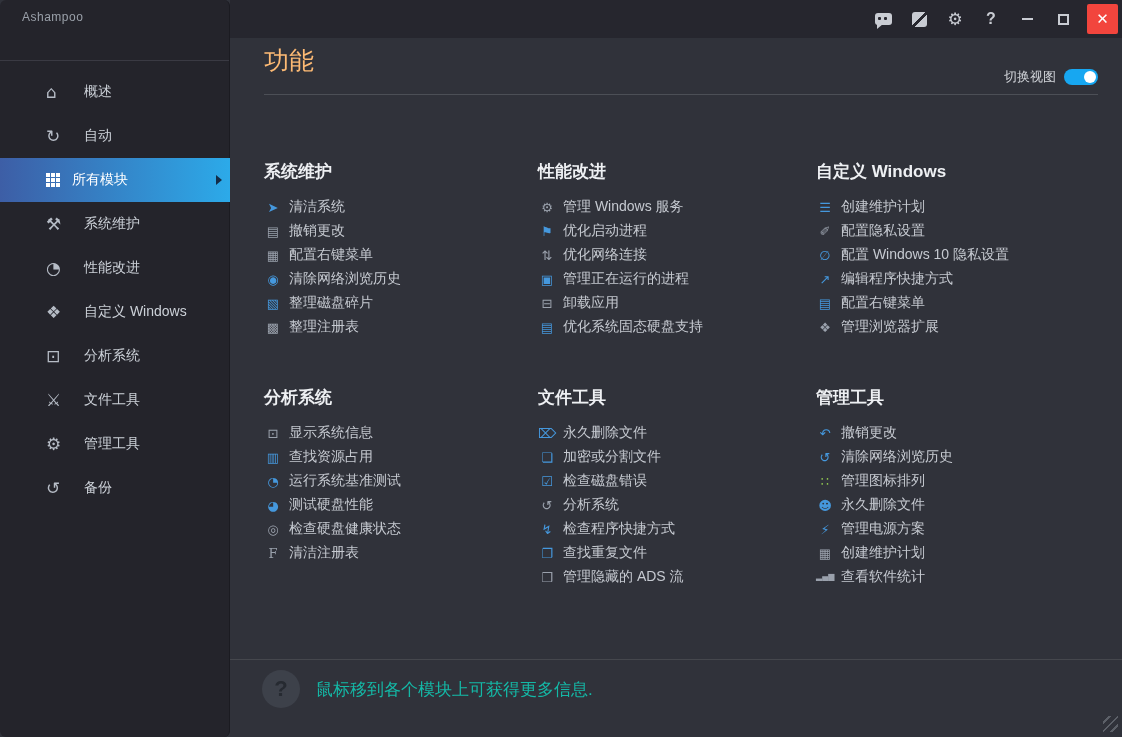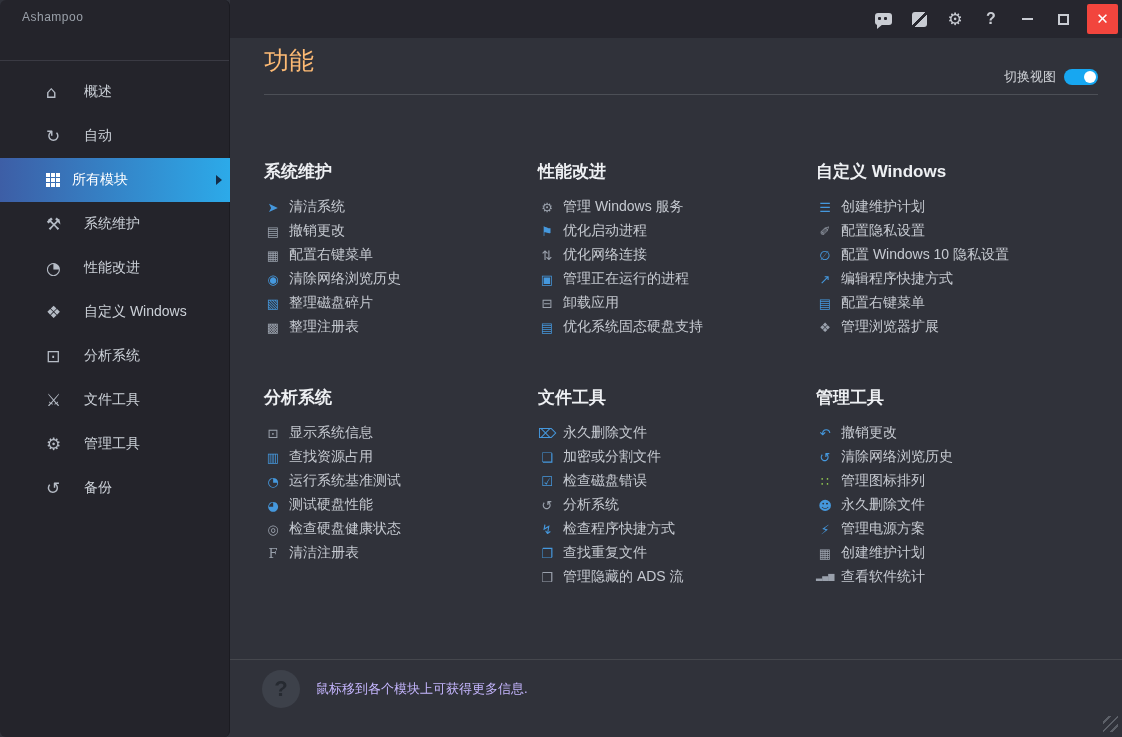--- a/index.html
+++ b/index.html
@@ -55,21 +55,21 @@
   .group h2 { font-size:17px; font-weight:bold; color:#eef0f3; margin-bottom:12px; }
   .mod-item { height:24px; display:flex; align-items:center; cursor:pointer; }
   .mod-item .m-icon { width:18px; flex:none; font-family:"DejaVu Sans","DejaVu Serif",sans-serif; font-size:13px; text-align:center; line-height:1; }
   .mod-item .m-label { font-size:14px; color:#c6cad1; margin-left:7px; white-space:nowrap; }
 
   
   #footer-divider { position:absolute; left:230px; right:0; top:659px; border-top:1px solid #45474d; }
   #footer { position:absolute; left:262px; top:670px; display:flex; align-items:center; gap:16px; }
   .help-circle { width:38px; height:38px; border-radius:50%; background:#3d414a; display:flex; align-items:center; justify-content:center;
       color:#262a31; font-size:22px; font-weight:bold; }
-  #footer-hint { font-size:13px; color:#c4b5fd; }
+  #footer-hint { font-size:17px; color:#14b8a6; }
 
   #resize-grip { position:absolute; right:4px; bottom:5px; width:15px; height:16px;
       background:repeating-linear-gradient(315deg, rgba(0,0,0,0) 0 4px, #5c6068 4px 6px); cursor:nwse-resize; }
 </style>
 </head>
 <body>
 
 <div id="sidebar">
   <div class="brand">
     <div class="brand-line1">Ashampoo</div>

